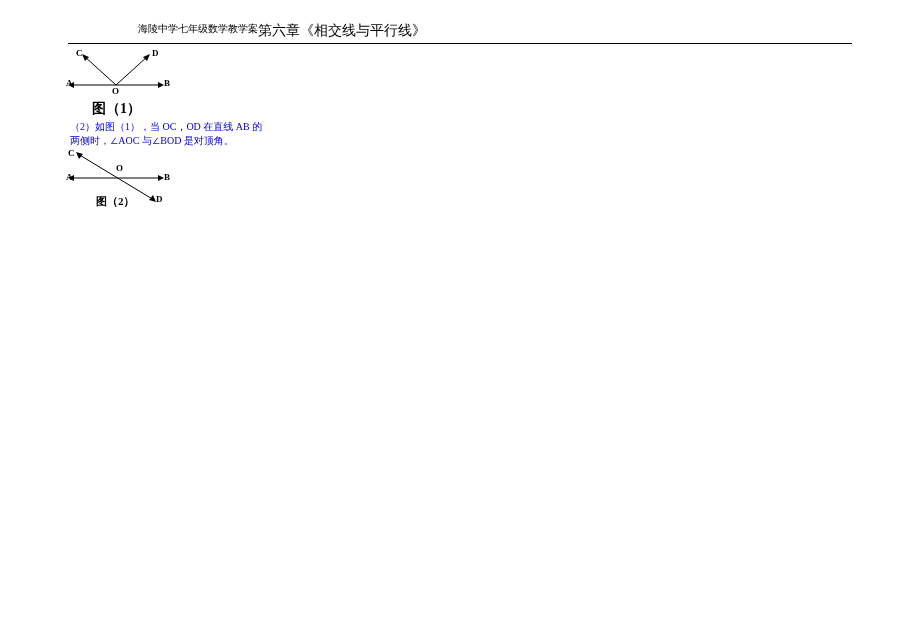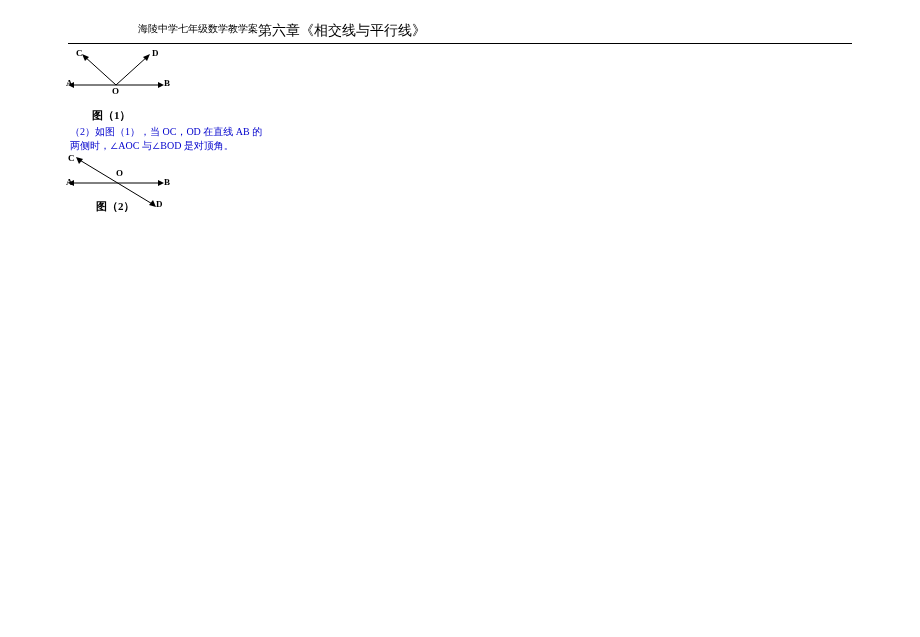--- a/index.html
+++ b/index.html
@@ -3,21 +3,21 @@
   <meta charset="utf-8">
   <style>
     * { margin: 0; padding: 0; box-sizing: border-box; }
     body { width: 920px; height: 637px; background: #fff; font-family: "SimSun", serif; position: relative; }
     .header { display: flex; justify-content: flex-start; padding: 22px 70px 3px 70px; border-bottom: 1px solid #000; margin: 0 68px; }
     .header-left { font-size: 10px; color: #000; }
     .header-right { font-size: 14px; color: #000; }
     .content { padding: 6px 70px; }
     .figure { position: relative; }
     .fig1 { width: 110px; height: 50px; margin-left: -4px; }
-    .fig-label1 { font-size: 11px; font-weight: bold; margin-left: 22px; margin-top: 8px; }
+    .fig-label1 { font-size: 14px; font-weight: bold; margin-left: 22px; margin-top: 0px; }
     .para { font-size: 10px; color: #0000cc; line-height: 1.4; margin-top: 2px; max-width: 200px; }
     .fig2 { width: 110px; height: 56px; margin-left: -4px; margin-top: 2px; }
     .fig-label2 { font-size: 11px; font-weight: bold; position: absolute; left: 22px; top: 44px; margin-left: 8px; }
     .designer { font-size: 10px; color: #000; margin-left: 90px; margin-top: -10px; }
     .label { position: absolute; font-size: 9px; font-weight: bold; color: #000; }
   </style>
 </head>
 <body>
 
 <div class="header">

